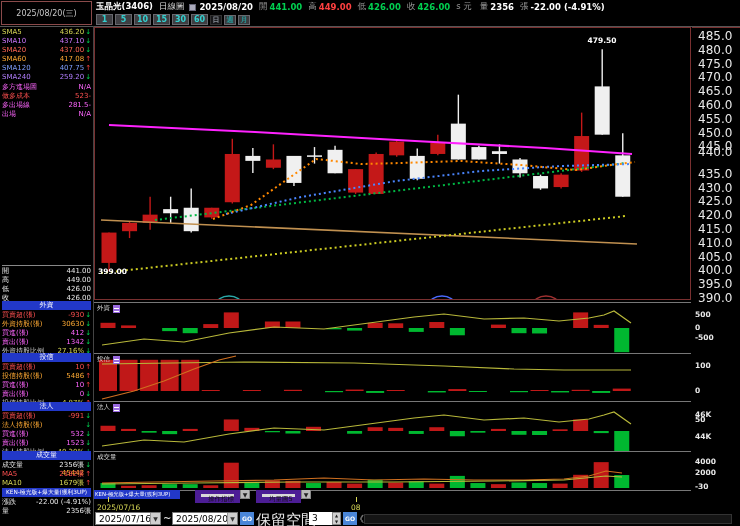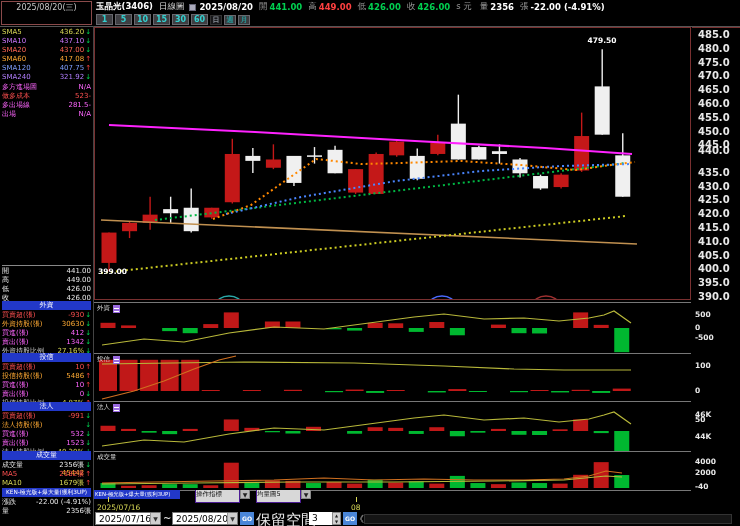--- a/index.html
+++ b/index.html
@@ -2,21 +2,21 @@
 <html><head>
 <meta charset="utf-8">
 <style>
 *{box-sizing:border-box;margin:0;padding:0}
 html,body{background:#111}
 .app{position:relative;width:740px;height:526px;background:#000;overflow:hidden;
   font-family:"DejaVu Sans",sans-serif;color:#ddd}
 .abs{position:absolute}
 
 #datebox{left:1px;top:1px;width:91px;height:24px;border:1px solid #8a4a4a;
-  color:#c8c8c8;font-size:8px;display:flex;align-items:flex-start;justify-content:center}
+  color:#c8c8c8;font-size:8px;display:flex;align-items:center;justify-content:center}
 #titlebar{left:96px;top:1px;width:644px;height:12px;display:flex;align-items:center;
   font-size:8.5px;white-space:nowrap}
 #titlebar .lbl{color:#999;margin:0 2px 0 6px}
 #titlebar .b{font-weight:bold;color:#fff}
 .vG{color:#00d050;font-weight:bold}
 .vR{color:#ff4040;font-weight:bold}
 .sq{display:inline-block;width:7px;height:7px;background:#aab;border:1px solid #667;margin:0 3px}
 #period-row{left:96px;top:13px;width:400px;height:13px;display:flex;align-items:center;gap:2px}
 .pbtn{width:17px;height:11px;background:#3e3e42;border:1px solid #68686e;color:#35d0d0;
   font-size:8px;font-weight:bold;display:flex;align-items:center;justify-content:center}
@@ -28,31 +28,31 @@
 .sgroup{position:absolute;left:2px;width:89px}
 .sgroup.topline{border-top:1px solid #888;padding-top:1px}
 .srow{height:9px;line-height:9px;font-size:7px;display:flex;justify-content:space-between;white-space:nowrap}
 .srow .rv{display:flex;gap:1px}
 .shead{height:9px;line-height:9px;font-size:7px;background:#2238c8;color:#fff;
   text-align:center;margin:1px 0;overflow:hidden}
 .shead.sm{font-size:5.8px}
 
 #chartwrap{left:94px;top:27px;width:597px;height:273px;border:1px solid #7a3030;background:#000}
 #axis-strip{left:692px;top:27px;width:48px;height:273px;border-top:1px solid #7a3030}
-.ptick{position:absolute;left:6px;font-size:10px;font-weight:bold;color:#e8e8e8}
+.ptick{position:absolute;left:6px;font-size:12px;font-weight:normal;color:#e8e8e8}
 .panel{position:absolute;left:94px;background:#000;border-top:1px solid #777}
 .panel-label{position:absolute;font-size:6.5px;color:#ddd;display:flex;align-items:center;gap:3px}
 .picon{width:7px;height:8px;background:repeating-linear-gradient(#9a6ae0 0 2px,#fff 2px 3px);border:1px solid #9a6ae0}
 .paxis{position:absolute;left:695px;font-size:7.5px;font-weight:bold;color:#e8e8e8}
 #pbottom{left:94px;top:490px;width:597px;height:1px;background:#777}
 
 #kenbar{left:94px;top:489px;width:86px;height:10px;background:#2238c8;color:#fff;
   font-size:5.4px;line-height:10px;padding-left:1px;white-space:nowrap;overflow:hidden}
 .dd{position:absolute;top:488px;height:15px;background:#d8d8d8;color:#111;font-size:6.5px;
-  line-height:11px;padding-left:0;border:1px solid #4c1d95}
+  line-height:11px;padding-left:7px;border:6px solid #4c1d95}
 .ddarr{position:absolute;top:488px;width:10px;height:11px;background:#bbb;border:1px solid #888;
   color:#222;font-size:6px;text-align:center;line-height:11px}
 .tl{position:absolute;color:#d8d855;font-size:7.5px}
 .tick{position:absolute;width:1px;height:5px;background:#d8d855}
 .datebox2{position:absolute;top:512px;height:13px;background:#fff;color:#000;font-size:9px;
   line-height:13px;padding-left:3px;border:1px solid #777}
 .datebox2 .da{position:absolute;right:0;top:0;width:10px;height:11px;background:#cfcfcf;
   color:#333;font-size:6px;text-align:center;line-height:11px;border-left:1px solid #999}
 .gobtn{position:absolute;top:512px;width:14px;height:13px;background:#4a86d8;color:#fff;
   font-size:6px;font-weight:bold;text-align:center;line-height:13px}
@@ -264,21 +264,21 @@
       <div class="srow">
         <span style="color: rgb(127, 159, 255);">SMA120</span>
         <span class="rv">
           <span style="color: rgb(127, 159, 255);">407.75</span>
           <span style="color: rgb(255, 64, 64);">↑</span>
         </span>
       </div>
       <div class="srow">
         <span style="color: rgb(179, 127, 255);">SMA240</span>
         <span class="rv">
-          <span style="color: rgb(179, 127, 255);">321.92</span>
+          <span style="color: rgb(179, 127, 255);">259.20</span>
           <span style="color: rgb(0, 208, 80);">↓</span>
         </span>
       </div>
     </div>
     <div class="sgroup" style="top: 83px;">
       <div class="srow">
         <span style="color: rgb(255, 102, 255);">多方進場圖</span>
         <span class="rv">
           <span style="color: rgb(255, 102, 255);">N/A</span>
         </span>
@@ -613,14 +613,14 @@
         <rect x="520.25" y="23.042" width="15" height="12.957999999999998" fill="#00b830"></rect>
         <polyline points="8,31 60,30 120,29 180,28 230,26 280,28 330,27 380,28 430,28 470,27 495,24 512,19 528,21" fill="none" stroke="#d07020" stroke-width="1.2"></polyline>
         <polyline points="8,32 100,31 200,30 300,30 400,29 470,28 512,24 528,25" fill="none" stroke="#b8b83a" stroke-width="1.2"></polyline>
       </svg>
     </div>
     <div class="panel-label" style="left: 97px; top: 453px;">
       <span>成交量</span>
     </div>
     <div class="paxis" style="top: 457px;">4000</div>
     <div class="paxis" style="top: 468px;">2000</div>
-    <div class="paxis" style="top: 482px;">-40</div>
+    <div class="paxis" style="top: 482px;">-30</div>
   </div>
 
 </body></html>

